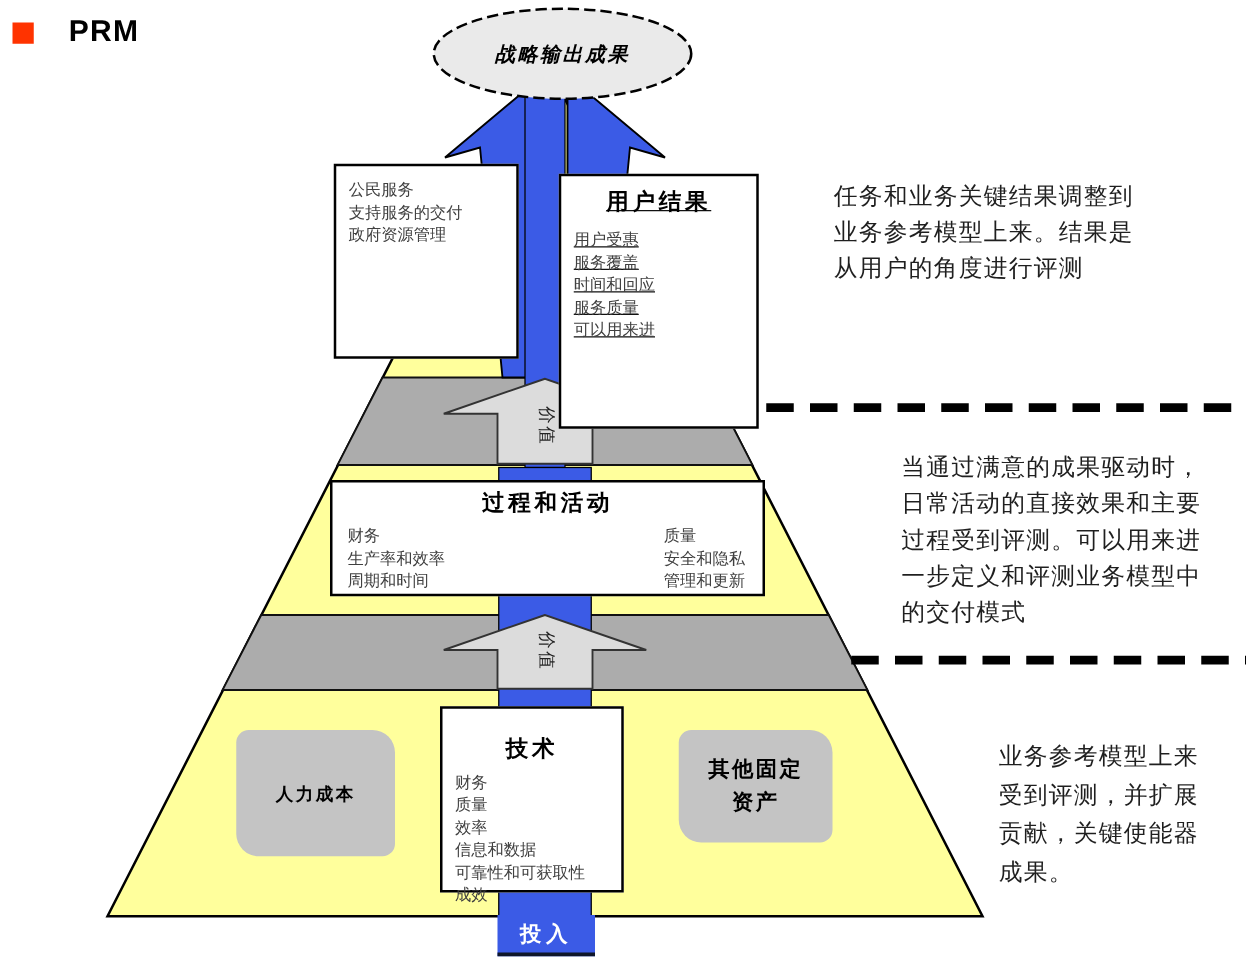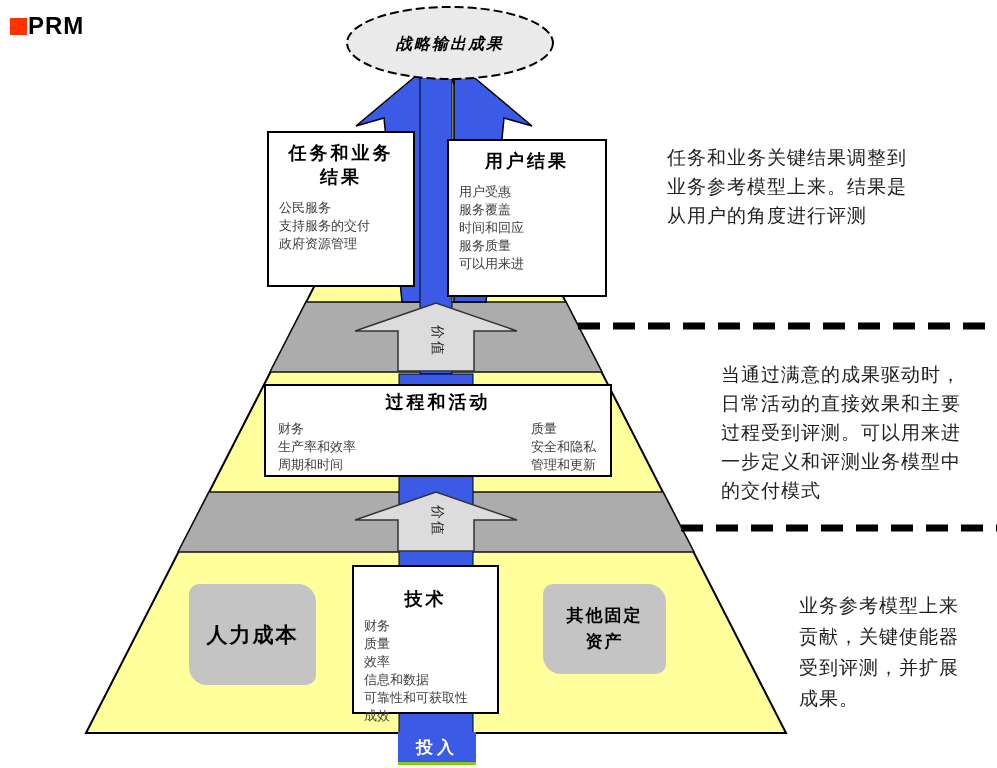--- a/index.html
+++ b/index.html
@@ -1,45 +1,45 @@
 <!DOCTYPE html>
 <html><head>
 <meta charset="utf-8">
 <style>
   html,body{margin:0;padding:0;background:#fff;}
   body{width:997px;height:768px;position:relative;overflow:hidden;
        font-family:"Liberation Sans","DejaVu Sans",sans-serif;color:#111;}
   .abs{position:absolute;}
   
-  .hdr{left:10px;top:12px;display:flex;align-items:center;gap:1px;z-index:5;}
+  .hdr{left:10px;top:12px;display:flex;align-items:center;gap:28px;z-index:5;}
   .bullet{width:17px;height:17px;background:#FF3300;}
   .hdr-title{font-size:24px;font-weight:bold;letter-spacing:1px;color:#000;}
   
   svg.canvas{left:0;top:0;z-index:1;}
   
   .wbox{background:#fff;border:2px solid #000;z-index:3;box-sizing:border-box;}
   .wbox .ttl{font-weight:bold;font-size:18px;text-align:center;letter-spacing:3px;
              padding-top:8px;line-height:24px;color:#000;}
   .items{font-size:13px;line-height:18px;padding:10px 0 0 10px;color:#404040;}
   .items .li{white-space:nowrap;}
   
   .gbox{background:#C4C4C4;border-radius:10px 18px 10px 18px;z-index:3;
         display:flex;align-items:center;justify-content:center;
-        font-weight:bold;font-size:21px;letter-spacing:2px;text-align:center;line-height:26px;color:#000;}
+        font-weight:bold;font-size:14px;letter-spacing:2px;text-align:center;line-height:26px;color:#000;}
   
   .ann{z-index:4;font-size:19px;line-height:29px;letter-spacing:1px;color:#1f1f1f;margin-left:37px;}
   
   .val{z-index:3;font-size:14px;font-weight:normal;color:#222;letter-spacing:2px;
        transform:rotate(90deg);transform-origin:center;white-space:nowrap;}
   
   .ell-label{z-index:4;font-size:16px;font-weight:bold;letter-spacing:2px;color:#000;
              text-align:center;}
   
   .input-box{left:398px;top:732px;width:78px;height:33px;background:#3B5BE6;
-             border-bottom:3px solid #84cc16;z-index:4;display:flex;align-items:center;
+             border-bottom:3px solid #0f172a;z-index:4;display:flex;align-items:center;
              justify-content:center;color:#fff;font-weight:bold;font-size:17px;
              letter-spacing:4px;box-sizing:border-box;}
   .proc-cols{display:flex;justify-content:space-between;padding:6px 14px 0 12px;}
   .proc-cols .items{padding:0;}
 </style>
 </head>
 <body>
 
 <div class="abs hdr">
   <span class="bullet"></span>
@@ -67,32 +67,28 @@
 
   <ellipse cx="450" cy="43" rx="103" ry="36" fill="#EAEAEA" stroke="#000" stroke-width="2" stroke-dasharray="9 4"></ellipse>
 </svg>
 
 <div class="abs ell-label" style="left:362px;top:34px;width:176px;font-style:italic;">战略输出成果</div>
 
 <div class="abs val" style="left:421px;top:332px;">价值</div>
 <div class="abs val" style="left:421px;top:512px;">价值</div>
 
 <div class="abs wbox" style="left:267px;top:131px;width:148px;height:156px;">
-  <div class="ttl">
-    <div>任务和业务</div>
-    <div>结果</div>
-  </div>
   <div class="items">
       <div class="li">公民服务</div>
       <div class="li">支持服务的交付</div>
       <div class="li">政府资源管理</div>
     </div>
 </div>
 
-<div class="abs wbox" style="left:447px;top:139px;width:160px;height:158px;">
+<div class="abs wbox" style="left:447px;top:139px;width:160px;height:204px;text-decoration:underline;">
   <div class="ttl">用户结果</div>
   <div class="items">
       <div class="li">用户受惠</div>
       <div class="li">服务覆盖</div>
       <div class="li">时间和回应</div>
       <div class="li">服务质量</div>
       <div class="li">可以用来进</div>
     </div>
 </div>
 
@@ -144,20 +140,20 @@
 
 <div class="abs gbox" style="left:543px;top:584px;width:123px;height:90px;font-size:17px;">
   <span>
     <div>其他固定</div>
     <div>资产</div>
   </span>
 </div>
 
 <div class="abs ann" style="left:762px;top:590px;line-height:31px;">
     <div class="li">业务参考模型上来</div>
+    <div class="li">受到评测，并扩展</div>
     <div class="li">贡献，关键使能器</div>
-    <div class="li">受到评测，并扩展</div>
     <div class="li">成果。</div>
   </div>
 
 <div class="abs input-box">
   <span>投入</span>
 </div>
 
 </body></html>

